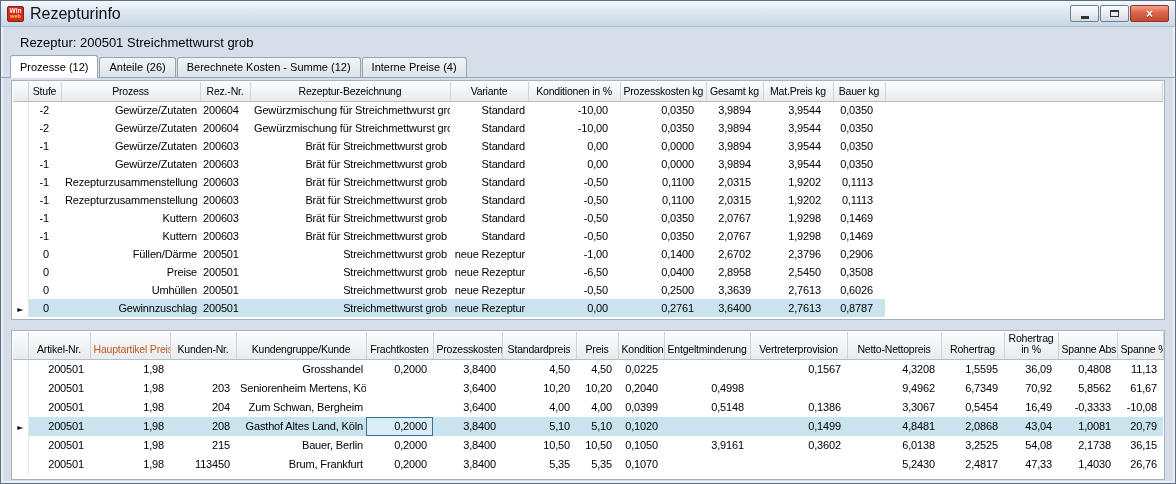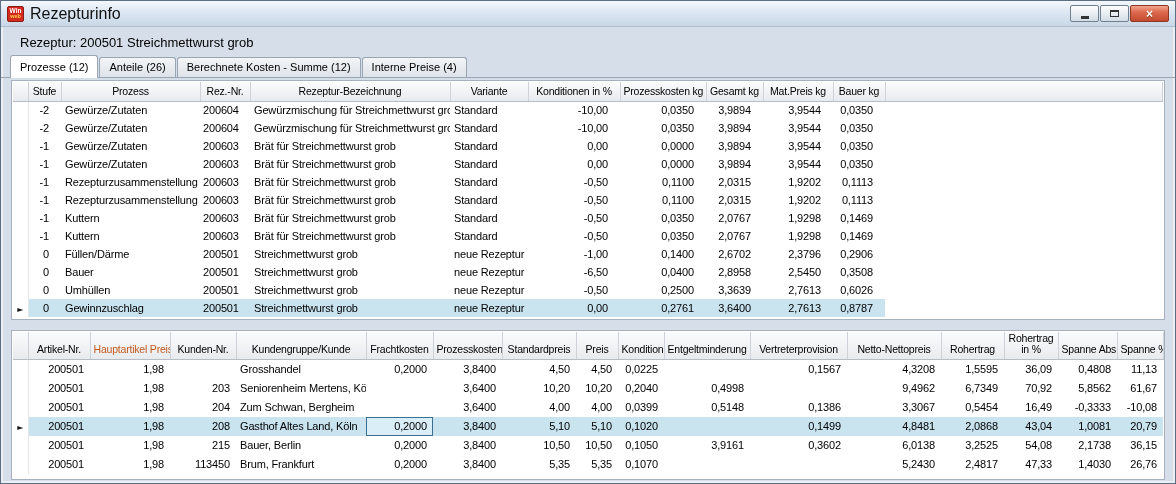--- a/index.html
+++ b/index.html
@@ -75,21 +75,21 @@
     overflow:hidden;white-space:nowrap;
   }
   .grid th.wrap{white-space:normal;line-height:11px;}
   .grid th.selh{border-right:1px solid #cdd3d9;}
   .grid td{
     padding:0 3px;overflow:hidden;white-space:nowrap;
     font-size:11px;letter-spacing:-0.15px;vertical-align:middle;background:#fff;
   }
   .grid td.num{text-align:right;padding-right:12px;}
   .grid2 td.num{padding-right:6px;}
-  .grid td.txt{text-align:left;padding-left:4px;}
+  .grid td.txt{text-align:right;padding-left:4px;}
   .grid td.selc{background:var(--sel-bg,#c9e3ef);}
   .grid td.rowsel{background:#fff;border-right:1px solid #e3e7eb;text-align:center;padding:0;}
   .grid td.fillc{background:#fff;}
   .grid td.focus{background:#daeef8;outline:1px solid #3a6f92;outline-offset:-1px;}
   .marker{font-family:"DejaVu Sans",sans-serif;font-size:8px;color:#111;}
 </style>
 </head>
 <body>
 
 <div class="window">
@@ -277,21 +277,21 @@
             <td class="num">-1,00</td>
             <td class="num">0,1400</td>
             <td class="num">2,6702</td>
             <td class="num">2,3796</td>
             <td class="num">0,2906</td>
             <td class="fillc"></td>
           </tr>
           <tr>
             <td class="rowsel"></td>
             <td class="num">0</td>
-            <td class="txt">Bauer</td>
+            <td class="txt">Preise</td>
             <td class="num">200501</td>
             <td class="txt">Streichmettwurst grob</td>
             <td class="txt">neue Rezeptur</td>
             <td class="num">-6,50</td>
             <td class="num">0,0400</td>
             <td class="num">2,8958</td>
             <td class="num">2,5450</td>
             <td class="num">0,3508</td>
             <td class="fillc"></td>
           </tr>

